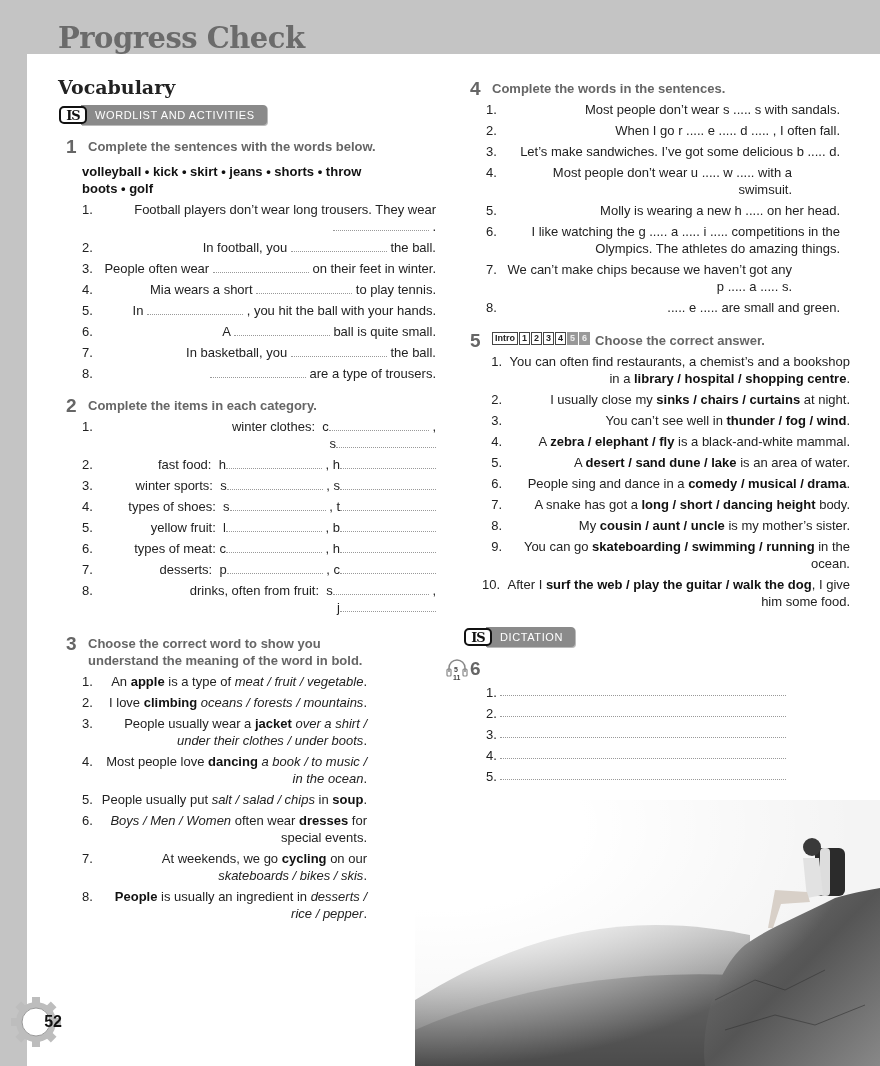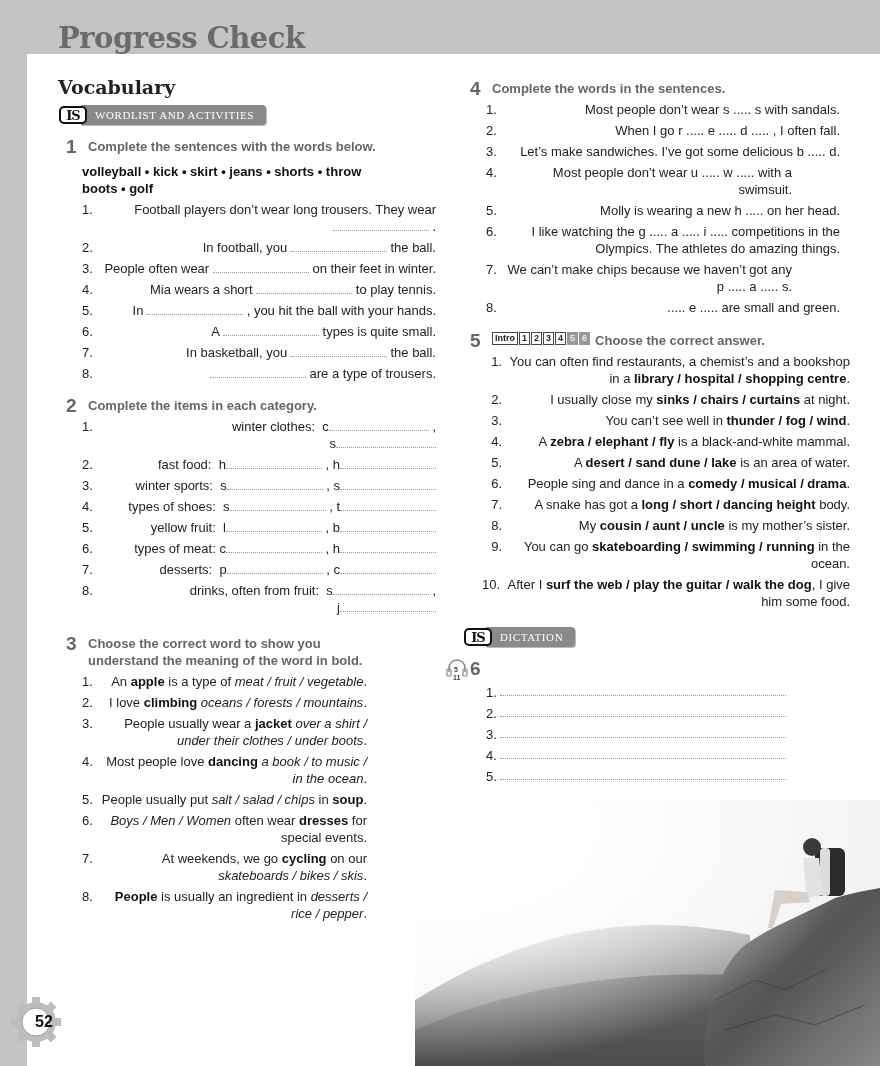--- a/index.html
+++ b/index.html
@@ -3,21 +3,21 @@
 <meta charset="utf-8">
 <style>
   html,body{margin:0;padding:0;}
   body{width:880px;height:1066px;position:relative;overflow:hidden;background:#fff;font-family:"Liberation Sans",sans-serif;color:#222;}
   .topband{position:absolute;left:0;top:0;width:880px;height:54px;background:#c4c4c4;}
   .leftband{position:absolute;left:0;top:0;width:27px;height:1066px;background:#c4c4c4;}
   .page-title{position:absolute;left:58px;top:24px;font-family:"DejaVu Serif",serif;font-size:29px;font-weight:bold;color:#6b6b6b;letter-spacing:-0.5px;line-height:1;}
   .section-title{position:absolute;font-family:"DejaVu Serif",serif;font-size:19px;font-weight:bold;color:#222;line-height:1;}
   .is-badge{position:absolute;height:22px;display:flex;align-items:center;}
   .is-logo{width:28px;height:18px;border:2px solid #111;border-radius:5px;background:#fff;font-family:"DejaVu Serif",serif;font-weight:bold;font-size:13px;display:flex;align-items:center;justify-content:center;z-index:2;box-sizing:border-box;color:#111;letter-spacing:-1px;}
-  .is-label{height:20px;background:#8a8a8a;color:#fff;font-size:11px;letter-spacing:0.6px;display:flex;align-items:center;padding:0 12px 0 14px;margin-left:-6px;border-radius:0 4px 4px 0;box-shadow:1px 1px 0 #bbb;font-family:Liberation Serif, serif;}
+  .is-label{height:20px;background:#8a8a8a;color:#fff;font-size:11px;letter-spacing:0.6px;display:flex;align-items:center;padding:0 12px 0 14px;margin-left:-6px;border-radius:0 4px 4px 0;box-shadow:1px 1px 0 #bbb;}
   .ex{position:absolute;}
   .ex-head{display:flex;align-items:flex-start;font-size:13px;font-weight:bold;color:#666;line-height:17px;}
   .ex-num{font-size:19px;font-weight:bold;color:#666;width:16px;line-height:17px;margin-right:6px;}
   .ex-head .txt{flex:1;}
   .wordbox{font-size:13px;font-weight:bold;color:#111;line-height:17px;margin-left:22px;margin-top:8px;}
   ol.items{list-style:none;margin:0;padding:0;margin-left:22px;}
   ol.items li{display:flex;font-size:13px;line-height:17px;color:#222;}
   ol.items li .n{width:16px;flex:none;}
   ol.items li .t{flex:1;text-align:right;}
   .dots{display:inline-block;border-bottom:1px dotted #999;height:11px;vertical-align:baseline;}
@@ -69,21 +69,21 @@
     <li style="margin-bottom:4px;">
         <span class="n">4.</span>
         <span class="t"><span>Mia wears a short</span> <span class="dots" style="width:96px"></span> <span>to play tennis.</span></span>
       </li>
     <li style="margin-bottom:4px;">
         <span class="n">5.</span>
         <span class="t"><span>In</span> <span class="dots" style="width:96px"></span> <span>, you hit the ball with your hands.</span></span>
       </li>
     <li style="margin-bottom:4px;">
         <span class="n">6.</span>
-        <span class="t"><span>A</span> <span class="dots" style="width:96px"></span> <span>types is quite small.</span></span>
+        <span class="t"><span>A</span> <span class="dots" style="width:96px"></span> <span>ball is quite small.</span></span>
       </li>
     <li style="margin-bottom:4px;">
         <span class="n">7.</span>
         <span class="t"><span>In basketball, you</span> <span class="dots" style="width:96px"></span> <span>the ball.</span></span>
       </li>
     <li style="margin-bottom:4px;">
         <span class="n">8.</span>
         <span class="t"><span class="dots" style="width:96px"></span> <span>are a type of trousers.</span></span>
       </li>
   </ol>
@@ -353,14 +353,14 @@
       <rect x="22" y="43" width="8" height="8"></rect>
       <rect x="1" y="22" width="8" height="8"></rect>
       <rect x="43" y="22" width="8" height="8"></rect>
       <rect x="22" y="1" width="8" height="8" transform="rotate(45 26 26)"></rect>
       <rect x="22" y="43" width="8" height="8" transform="rotate(45 26 26)"></rect>
       <rect x="1" y="22" width="8" height="8" transform="rotate(45 26 26)"></rect>
       <rect x="43" y="22" width="8" height="8" transform="rotate(45 26 26)"></rect>
     </g>
     <circle cx="26" cy="26" r="14" fill="#fff" stroke="#999" stroke-width="1"></circle>
   </svg>
-  <span style="position:absolute;left:8px;top:0;width:52px;line-height:52px;text-align:center;font-weight:bold;font-size:16px;color:#111;">52</span>
+  <span style="position:absolute;left:0;top:0;width:52px;line-height:52px;text-align:right;font-weight:bold;font-size:16px;color:#111;">52</span>
 </div>
 
 </body></html>

